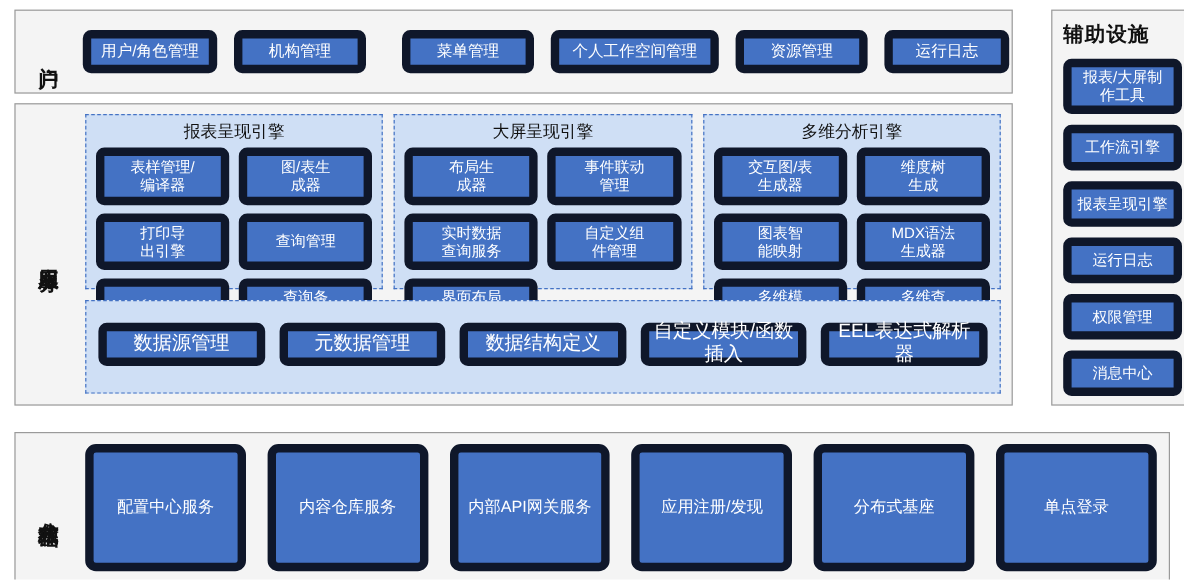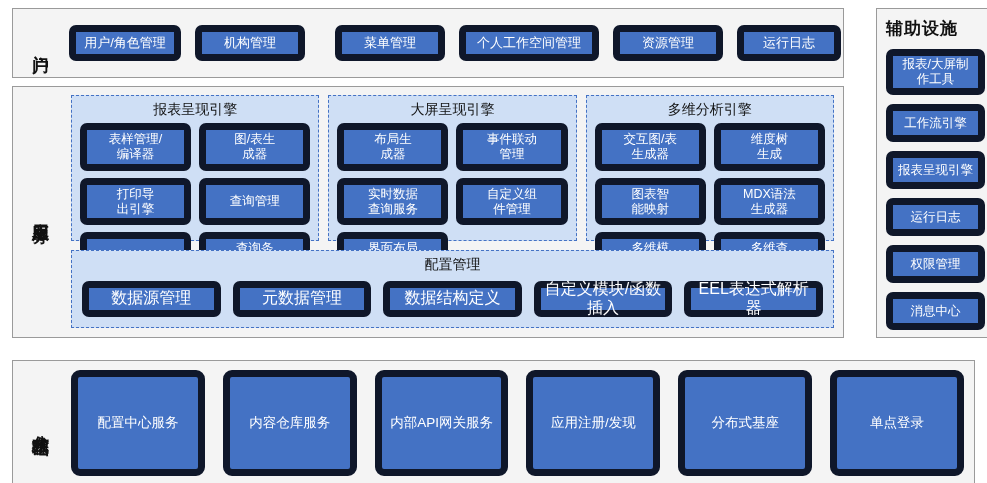--- a/index.html
+++ b/index.html
@@ -288,21 +288,20 @@
               <div class="btn">MDX语法
 生成器</div>
               <div class="btn">多维模
 型解析</div>
               <div class="btn">多维查
 询管理</div>
             </div>
           </div>
         </div>
       <div id="config">
-        <div id="config-title">配置管理</div>
         <div id="config-list">
             <div class="btn">数据源管理</div>
             <div class="btn">元数据管理</div>
             <div class="btn">数据结构定义</div>
             <div class="btn">自定义模块/函数插入</div>
             <div class="btn">EEL表达式解析器</div>
           </div>
       </div>
     </div>
   </div>

